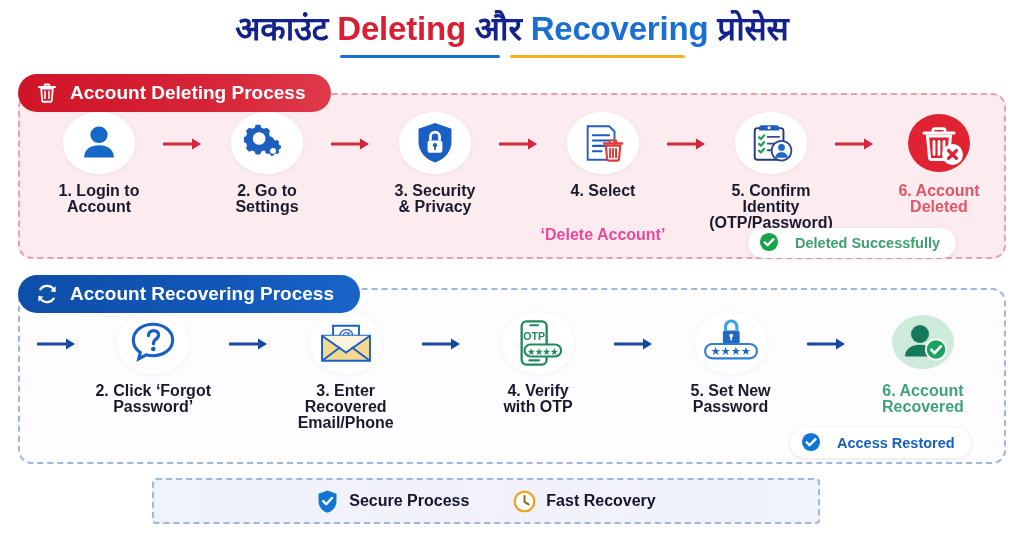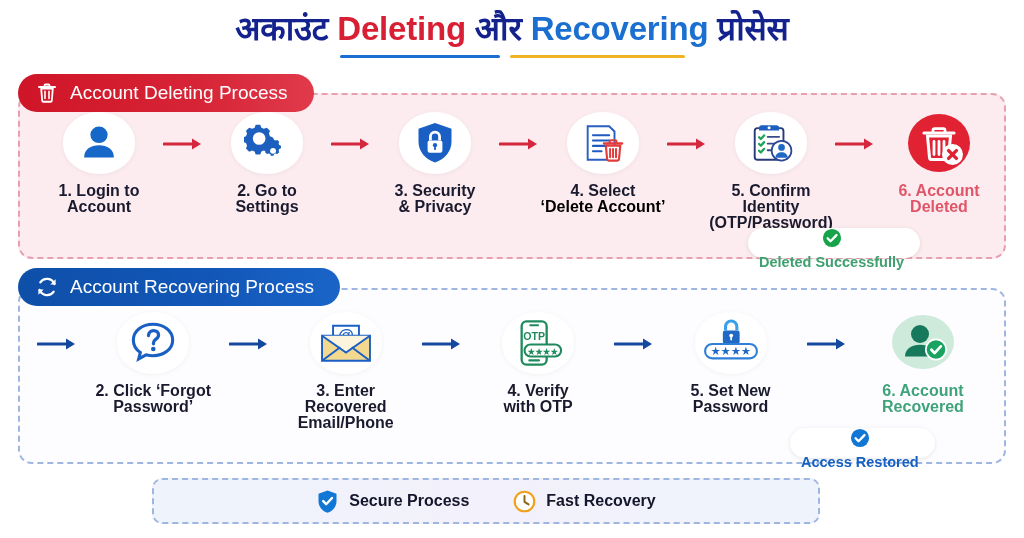--- a/index.html
+++ b/index.html
@@ -74,32 +74,32 @@
   .sec-badge {
     position: absolute;
     display: flex;
     align-items: center;
     gap: 11px;
     height: 38px;
     padding: 0 26px 0 17px;
     border-radius: 19px;
     color: #ffffff;
     font-size: 19px;
-    font-weight: 400;
+    font-weight: 700;
     z-index: 5;
     white-space: nowrap;
   }
   .sec-badge-delete {
     left: 18px;
     top: 74px;
     background: linear-gradient(90deg, #cf1527 0%, #d62436 60%, #e03a4b 100%);
   }
   .sec-badge-recover {
     left: 18px;
-    top: 268px;
+    top: 275px;
     background: linear-gradient(90deg, #0e4fa8 0%, #1257b8 60%, #1a64c8 100%);
   }
   .sec-badge svg { display: block; }
 
   
   .row {
     position: absolute;
     display: flex;
     align-items: flex-start;
     justify-content: space-between;
@@ -128,64 +128,63 @@
   .icon-plate svg { display: block; }
 
   .step-label {
     margin-top: 9px;
     text-align: center;
     font-size: 16px;
     font-weight: 700;
     line-height: 16px;
     color: #1a1a2e;
   }
-  .step-label .sub-red   { color: #000000; display: block; }
+  .step-label .sub-red   { color: #ec4899; display: block; margin-top: 28px; }
   .step-label .sub-plain { display: block; }
   .lbl-red   { color: #e05668; }
   .lbl-green { color: #3fa37a; }
 
   .arrow {
     flex: 0 0 auto;
     margin-top: 25px;
     width: 42px;
     display: flex;
     align-items: center;
     justify-content: center;
   }
 
   
   .pill {
     position: absolute;
     display: flex;
     align-items: center;
-    gap: 3px;
+    gap: 16px;
     height: 30px;
     padding: 0 16px 0 11px;
     background: #ffffff;
     border-radius: 15px;
     font-size: 14.5px;
     font-weight: 700;
     box-shadow: 0 1px 4px rgba(0,0,0,0.10);
     white-space: nowrap;
     z-index: 6;
-    flex-direction: column;
   }
   .pill-deleted  { left: 748px; top: 228px; color: #3fa06f; }
   .pill-restored { left: 790px; top: 428px; color: #1560c0; }
 
   
   .footer {
     position: absolute;
     left: 152px;
     top: 478px;
     width: 664px;
     height: 42px;
     background: linear-gradient(90deg, #eef3fc 0%, #f3f1fb 50%, #eef3fc 100%);
     border: 2px dashed #9fb6e0;
-    border-radius: 10px;
+    border-radius: 4px;
     display: flex;
     align-items: center;
     justify-content: center;
     gap: 44px;
   }
   .foot-item {
     display: flex;
     align-items: center;
     gap: 10px;
     font-size: 16px;

